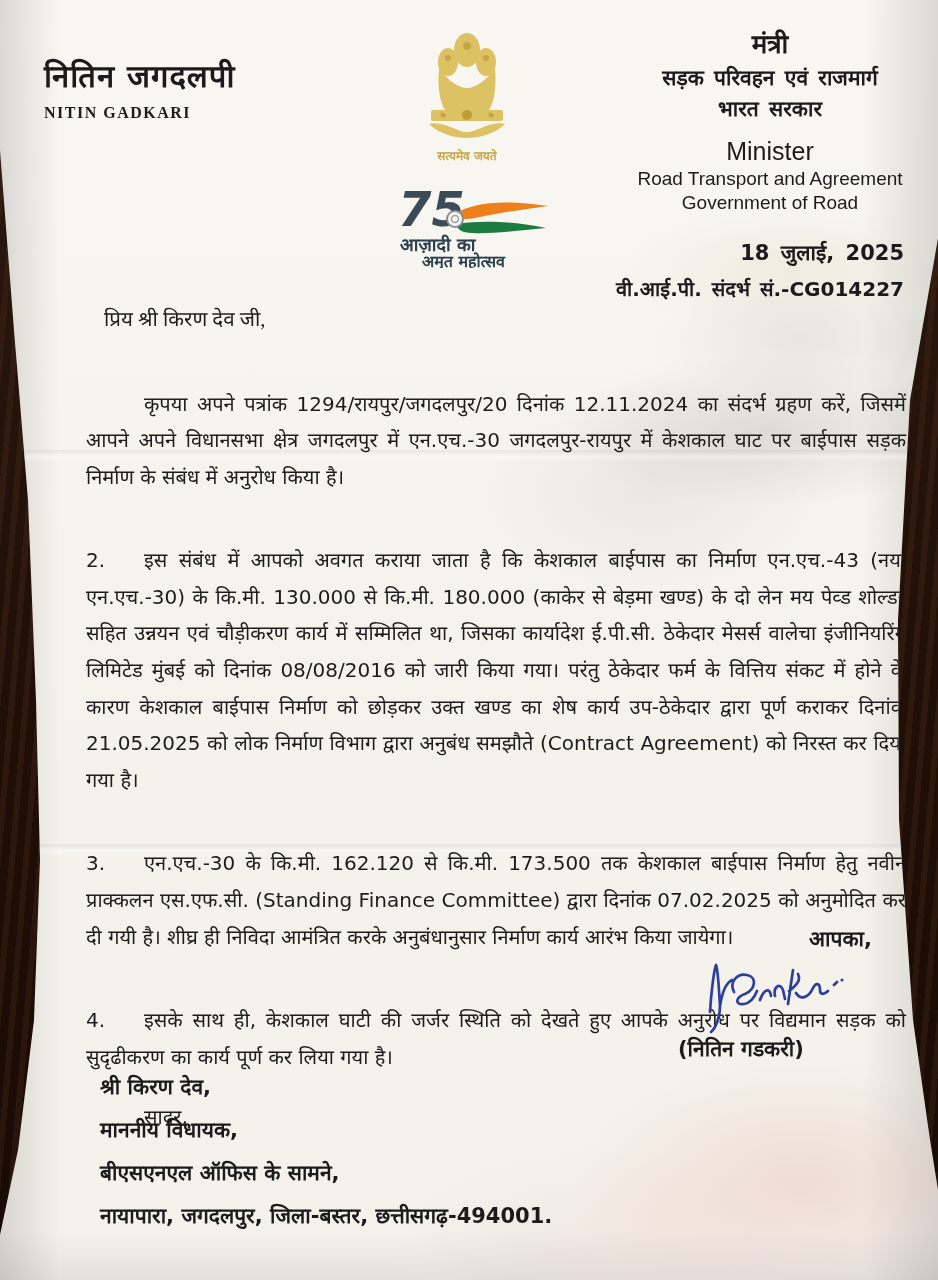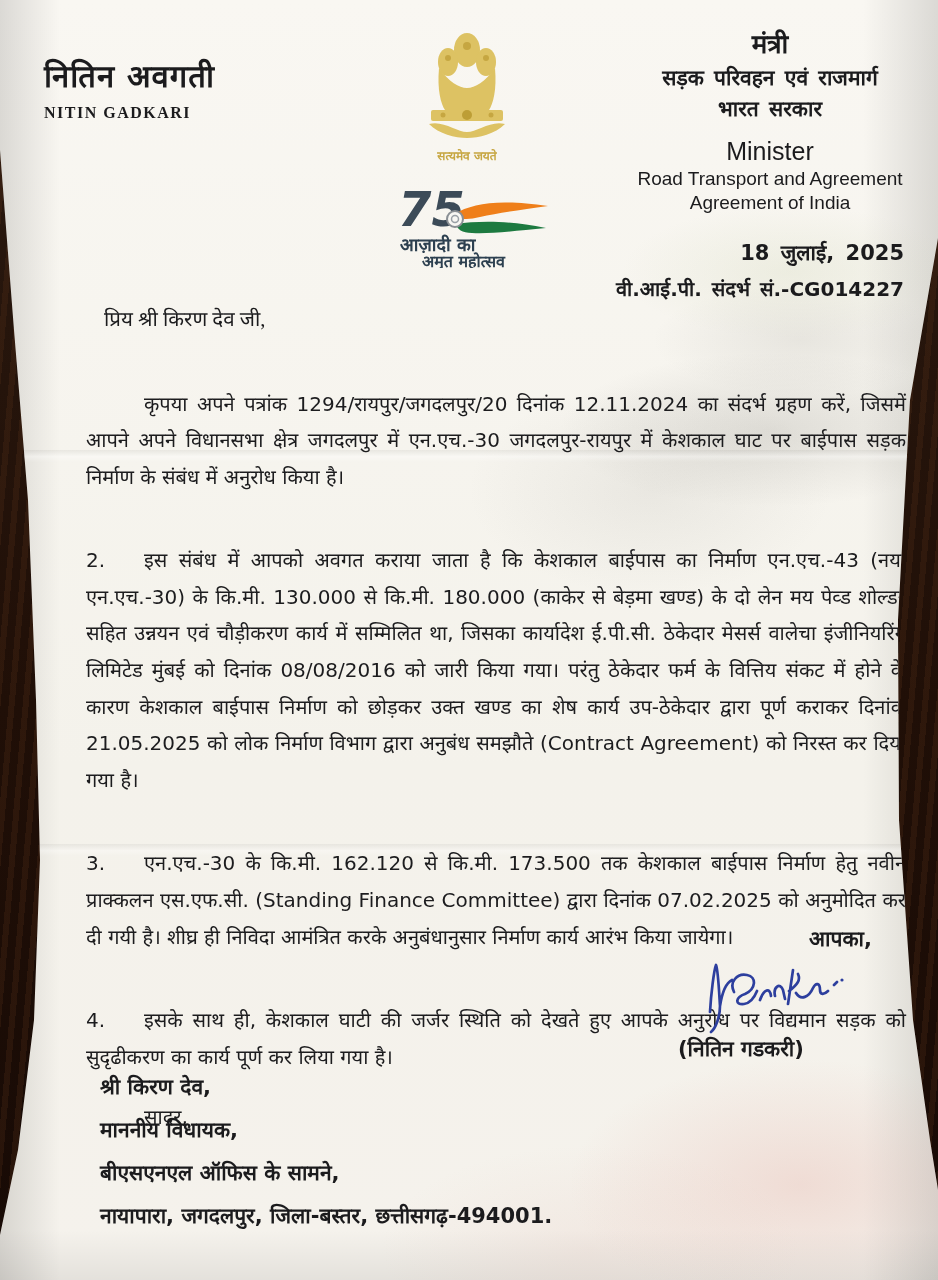--- a/index.html
+++ b/index.html
@@ -79,21 +79,21 @@
 </head>
 <body>
 
 <div class="photo">
   <div class="paper">
 
     <div class="crease crease-a"></div>
     <div class="crease crease-b"></div>
 
     <div class="sender">
-      <div class="sender-hi">नितिन अवगती</div>
+      <div class="sender-hi">नितिन जगदलपी</div>
       <div class="sender-en">NITIN GADKARI</div>
     </div>
 
     <div class="emblem-wrap">
       <svg width="104" height="146" viewBox="0 0 104 146">
         <g fill="#dcc05c" opacity="0.95">
           <ellipse cx="52" cy="26" rx="13" ry="17"></ellipse>
           <ellipse cx="33" cy="38" rx="10" ry="14"></ellipse>
           <ellipse cx="71" cy="38" rx="10" ry="14"></ellipse>
           <path d="M24,44 C22,66 26,80 30,86 L74,86 C78,80 82,66 80,44 C70,58 60,64 52,64 C44,64 34,58 24,44 Z"></path>
@@ -123,21 +123,21 @@
         <text x="24" y="89" font-size="16" font-weight="bold" fill="#2d4050">अमृत महोत्सव</text>
       </svg>
     </div>
 
     <div class="minister-block">
       <div class="mb-hi-title">मंत्री</div>
       <div class="mb-hi">सड़क परिवहन एवं राजमार्ग</div>
       <div class="mb-hi">भारत सरकार</div>
       <div class="mb-en-title">Minister</div>
       <div class="mb-en">Road Transport and Agreement</div>
-      <div class="mb-en">Agreement of India</div>
+      <div class="mb-en">Government of Road</div>
     </div>
 
     <div class="date-block">
       <div class="date-line">18 जुलाई, 2025</div>
       <div class="ref-line">वी.आई.पी. संदर्भ सं.-CG014227</div>
     </div>
 
     <div class="letter-body">
       <div class="salutation">प्रिय श्री किरण देव जी,</div>
 

